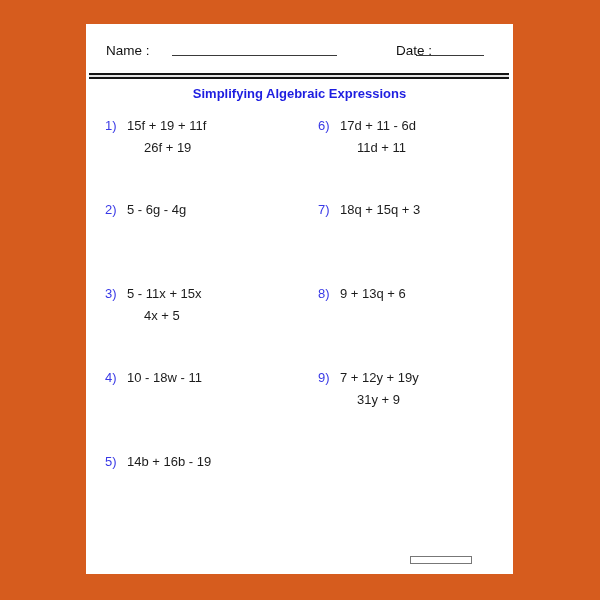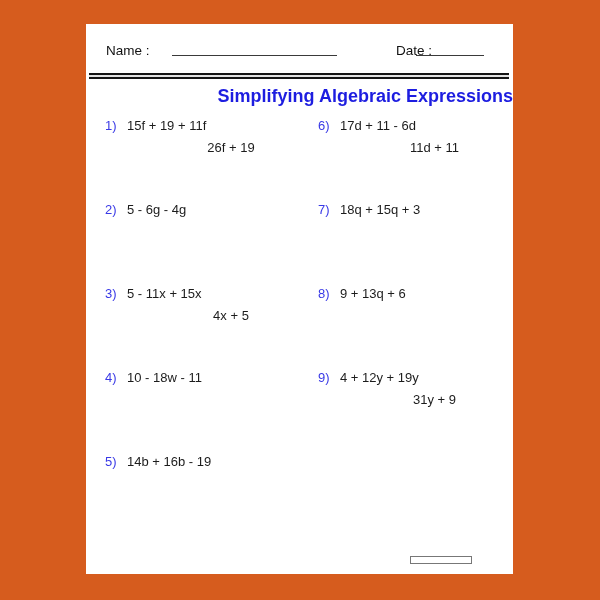--- a/index.html
+++ b/index.html
@@ -44,22 +44,22 @@
     width: 420px; height: 6px;
     background: #e2e2e2;
     border-top: 2px solid #141414;
     border-bottom: 2px solid #141414;
   }
   
   .worksheet-title {
     position: absolute;
     left: 0; top: 62px;
     width: 100%;
-    text-align: right;
-    font-size: 18px;
+    text-align: center;
+    font-size: 13px;
     font-weight: bold;
     color: var(--title-blue);
   }
   
   .problems-grid {
     position: absolute;
     left: 19px; top: 95px;
     display: grid;
     grid-template-columns: 213px 194px;
     grid-template-rows: repeat(5, 84px);
@@ -71,21 +71,20 @@
     color: var(--number-blue);
     width: 22px;
     flex: 0 0 22px;
   }
   .pexpr { white-space: nowrap; }
   .panswer {
     margin-left: 39px;
     margin-top: 8px;
     line-height: 14px;
     white-space: nowrap;
-    text-align: center;
   }
   
   .footer-box {
     position: absolute;
     left: 324px; top: 532px;
     width: 62px; height: 8px;
     border: 1px solid #777;
     background: #fff;
   }
 </style>
@@ -161,21 +160,21 @@
     <div class="problem">
       <div class="prob-line">
         <span class="pnum">8)</span>
         <span class="pexpr">9 + 13q + 6</span>
       </div>
     </div>
 
     <div class="problem">
       <div class="prob-line">
         <span class="pnum">9)</span>
-        <span class="pexpr">4 + 12y + 19y</span>
+        <span class="pexpr">7 + 12y + 19y</span>
       </div>
       <div class="panswer">31y + 9</div>
     </div>
 
 
   </div>
 
   <div class="footer-box"></div>
 
 </div>

